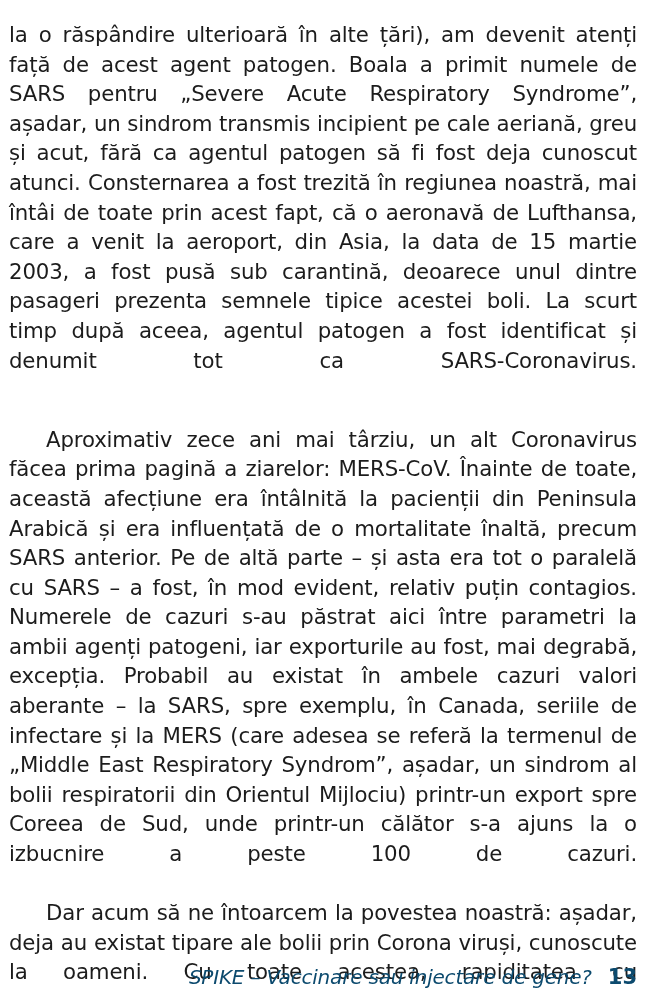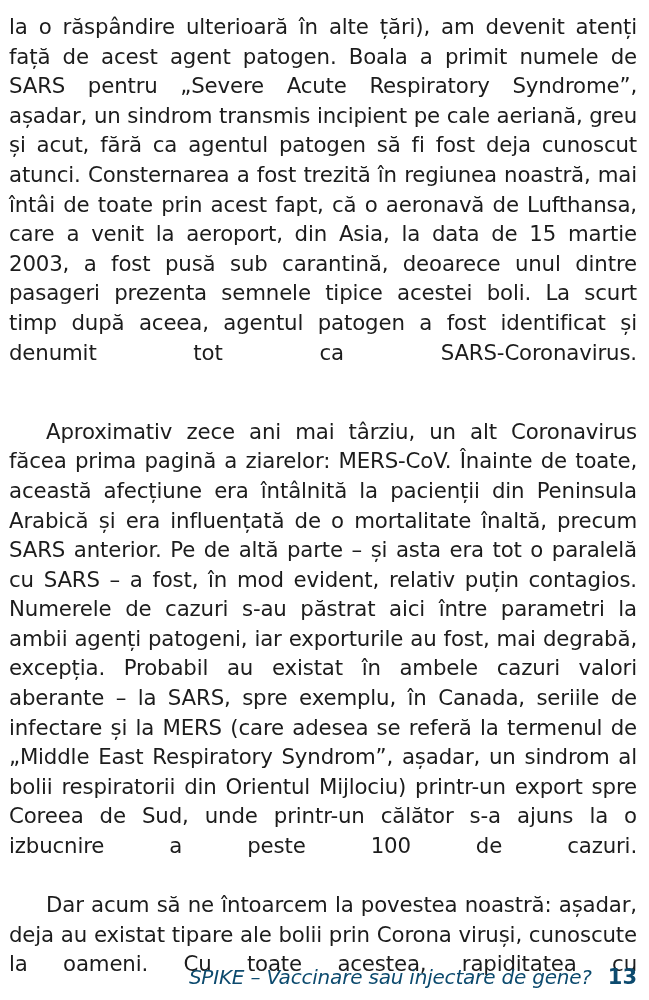--- a/index.html
+++ b/index.html
@@ -34,21 +34,21 @@
     text-justify: inter-word;
     margin: 0;
     letter-spacing: -0.15px;
     word-spacing: 0px;
     -webkit-font-smoothing: antialiased;
   }
 
   
   .para.continuation {
     text-indent: 0;
-    padding-top: 12px;
+    padding-top: 20px;
   }
 
   
   .para.spaced {
     text-indent: 37px;
     margin-top: 20px;
   }
 
   
   .para.tight {

